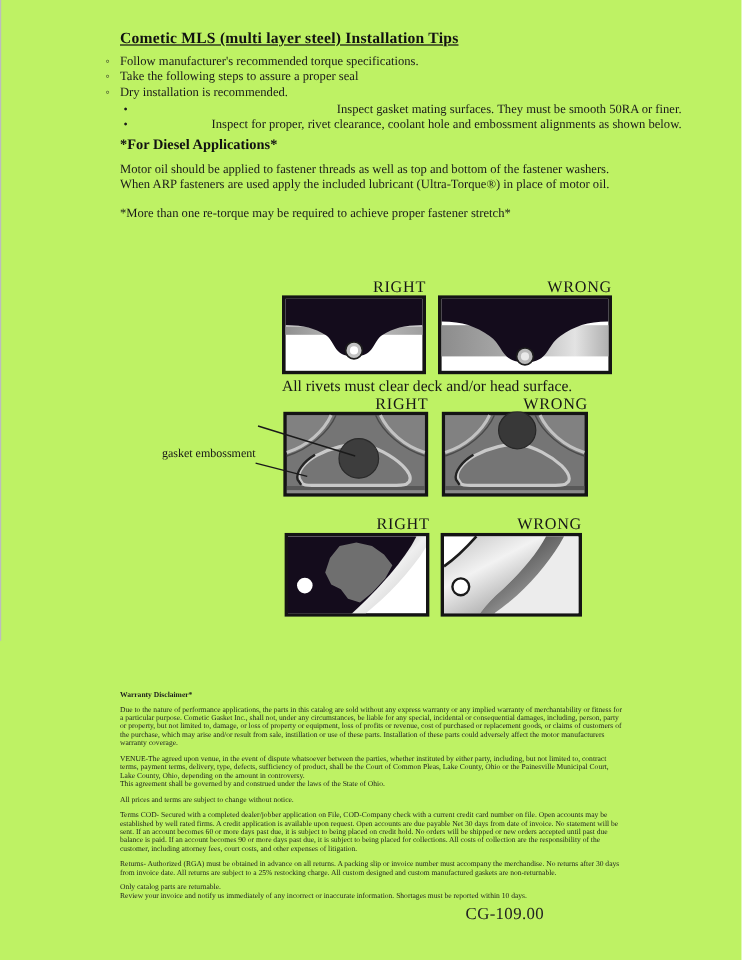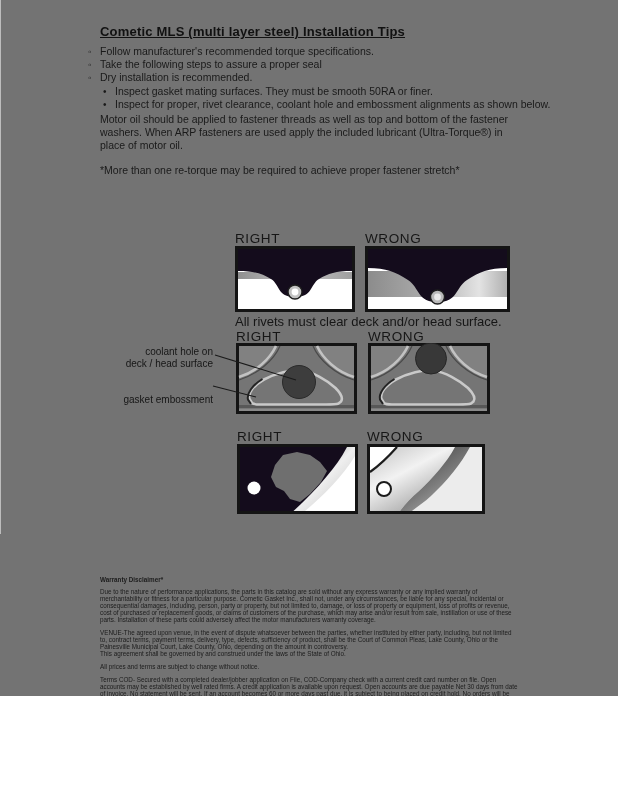--- a/index.html
+++ b/index.html
@@ -1,38 +1,38 @@
 <!DOCTYPE html>
 <html><head>
 <meta charset="utf-8">
 <style>
   html,body{margin:0;padding:0;background:#ffffff;}
   .page{
-    position:relative;width:618px;height:696px;background:#737373;overflow:hidden;
-    font-family:Liberation Sans, sans-serif;color:#1a1a1a;
+    position:relative;width:618px;height:800px;background:#bef264;overflow:hidden;
+    font-family:Liberation Serif, serif;color:#1a1a1a;
   }
   .edge-artifact{position:absolute;left:0;top:266;width:1px;height:534px;background:#bdbdbd;}
 
   .title{
     position:absolute;left:100px;top:24px;width:440px;margin:0;
     font-size:13px;font-weight:bold;text-decoration:underline;letter-spacing:.2px;color:#111;
   }
   .bullets{position:absolute;left:88px;top:45px;width:480px;font-size:10.5px;line-height:13.2px;}
   .bl{position:relative;padding-left:12px;white-space:nowrap;}
   .bl::before{content:"\25E6";position:absolute;left:0;top:0;font-size:10px;}
-  .bl.sub{padding-left:27px;}
+  .bl.sub{padding-left:27px;text-align:right;}
   .bl.sub::before{content:"\2022";left:15px;}
 
   .diesel{position:absolute;left:100px;top:113px;width:418px;}
   .diesel h2{margin:0 0 7px 0;font-size:12px;font-weight:bold;color:#111;}
   .diesel p{margin:0 0 11px 0;font-size:10.5px;line-height:13.2px;}
   .diesel p.note{white-space:nowrap;margin-top:6px;}
 
   .figrow{position:absolute;left:0;width:618px;}
-  .figrow .flabel{position:absolute;top:0;text-align:left;font-size:13.5px;letter-spacing:.6px;color:#161616;}
+  .figrow .flabel{position:absolute;top:0;text-align:right;font-size:13.5px;letter-spacing:.6px;color:#161616;}
   .figrow svg{position:absolute;display:block;}
   .figrow .fcap{position:absolute;font-size:13px;line-height:13px;color:#161616;white-space:nowrap;}
 
   #row1{top:231px;height:100px;}
   #row2{top:329px;height:106px;}
   #row3{top:429px;height:120px;}
 
   .sidelabel{position:absolute;left:96px;width:117px;text-align:right;font-size:10px;line-height:12px;color:#161616;}
   .leaders{position:absolute;left:0;top:0;pointer-events:none;}
 
@@ -53,20 +53,21 @@
 
   <div class="bullets">
     <div class="bl">Follow manufacturer's recommended torque specifications.</div>
     <div class="bl">Take the following steps to assure a proper seal</div>
     <div class="bl">Dry installation is recommended.</div>
     <div class="bl sub">Inspect gasket mating surfaces.  They must be smooth 50RA or finer.</div>
     <div class="bl sub">Inspect for proper, rivet clearance, coolant hole and embossment alignments as shown below.</div>
   </div>
 
   <div class="diesel">
+    <h2>*For Diesel Applications*</h2>
     <p>Motor oil should be applied to fastener threads as well as top and bottom of the fastener washers. When ARP fasteners are used apply the included lubricant (Ultra-Torque®) in place of motor oil.</p>
     <p class="note">*More than one re-torque may be required to achieve proper fastener stretch*</p>
   </div>
 
   <div class="figrow" id="row1">
     <div class="flabel" style="left:235px;width:120px;">RIGHT</div>
     <div class="flabel" style="left:365px;width:145px;">WRONG</div>
 
     <svg style="left:235px;top:15px;" width="120" height="66" viewBox="0 0 120 66">
       <defs>
@@ -99,25 +100,21 @@
       <circle cx="72.5" cy="51" r="3.4" fill="#e9e9e9"></circle>
     </svg>
 
     <div class="fcap" style="left:235px;top:84px;">All rivets must clear deck and/or head surface.</div>
   </div>
 
   <div class="figrow" id="row2">
     <div class="flabel" style="left:236px;width:121px;">RIGHT</div>
     <div class="flabel" style="left:368px;width:122px;">WRONG</div>
 
-    <div class="sidelabel" style="top:17px;">
-      <div>coolant hole on</div>
-      <div>deck / head surface</div>
-    </div>
-    <div class="sidelabel" style="top:65px;">gasket embossment</div>
+    <div class="sidelabel" style="top:44px;">gasket embossment</div>
 
     <svg style="left:236px;top:14px;" width="121" height="71" viewBox="0 0 121 71">
       <rect x="1.5" y="1.5" width="118" height="68" fill="#757575" stroke="#141414" stroke-width="3"></rect>
       <rect x="3" y="62" width="115" height="3.5" fill="#585858"></rect>
       <rect x="3" y="65.5" width="115" height="2.5" fill="#8a8a8a"></rect>
       <path d="M3,3 H40 C34,16 20,29 3,34 Z" fill="#818181"></path>
       <path d="M40,3 C34,16 20,29 3,34" fill="none" stroke="#c2c2c2" stroke-width="2.6"></path>
       <path d="M44,3 C38,17 22,31 3,37" fill="none" stroke="#4a4a4a" stroke-width="1.2"></path>
       <path d="M118,3 H81 C87,16 101,29 118,34 Z" fill="#818181"></path>
       <path d="M81,3 C87,16 101,29 118,34" fill="none" stroke="#c2c2c2" stroke-width="2.6"></path>

